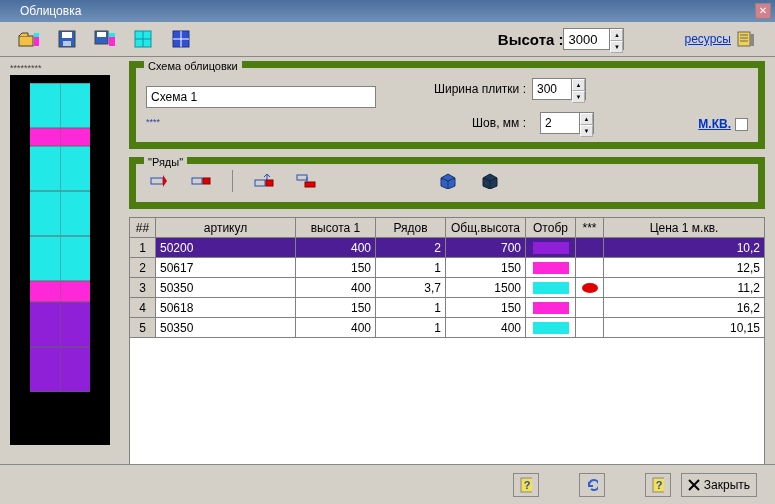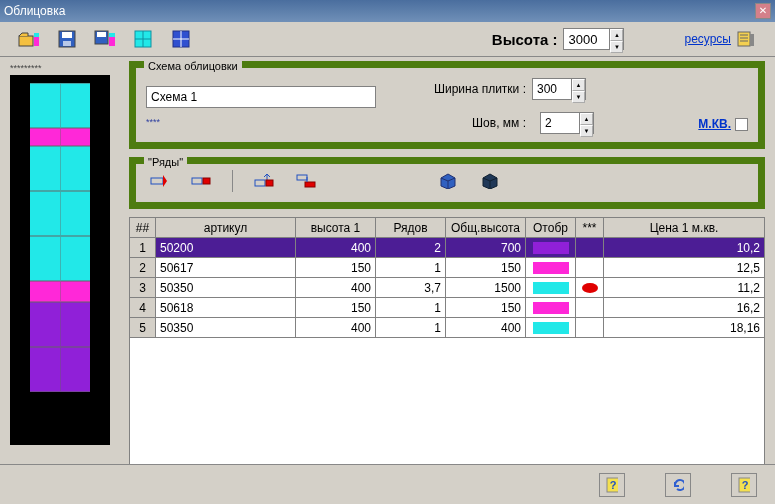--- a/index.html
+++ b/index.html
@@ -1,25 +1,25 @@
 <!DOCTYPE html>
 <html><head>
 <meta charset="utf-8">
 <style>
 * { box-sizing: border-box; margin: 0; padding: 0; }
 body { background: #000; font-family: Tahoma, Arial, sans-serif; font-size: 11px; color: #000; }
 .window { position: relative; width: 775px; height: 504px; background: #d4d0c8; border: 0; }
 .titlebar { height: 22px; background: linear-gradient(#4a6e9e, #7090b8); color: #fff; display: flex; align-items: center; padding: 0 4px; font-size: 12px; }
-.titlebar-text { flex: 1; }
+.titlebar-text { flex: 1; margin-left: 16px; }
 .close-btn { width: 16px; height: 16px; background: #d4808a; border: 1px solid #888; font-size: 10px; text-align: center; line-height: 14px; cursor: pointer; color: #fff; }
 .toolbar { height: 35px; border-bottom: 1px solid #888; display: flex; align-items: center; padding: 2px 18px 2px 18px; background: #d4d0c8; }
 .tb-icons { display: flex; gap: 16px; align-items: center; }
 .tb-icon { width: 22px; height: 22px; display: flex; align-items: center; justify-content: center; cursor: pointer; }
 .tb-spacer { flex: 1; }
-.height-lbl { font-size: 15px; font-weight: bold; margin-right: 6px; }
+.height-lbl { font-size: 15px; font-weight: bold; margin-right: 0; }
 .spinner { display: inline-flex; border: 1px solid #818181; background: #fff; height: 22px; }
 .spinner input { border: 0; width: 45px; padding: 2px 4px; font-size: 13px; }
 .spin-btns { display: flex; flex-direction: column; width: 14px; border-left: 1px solid #818181; }
 .spin-up, .spin-dn { flex: 1; background: #e8e8e8; font-size: 6px; text-align: center; line-height: 10px; cursor: pointer; border: 1px outset #fff; }
 .rs-link { color: #0033cc; text-decoration: underline; cursor: pointer; margin-right: 4px; font-size: 12px; }
 .body-area { display: flex; height: 400px; }
 .preview { width: 125px; padding: 6px 10px; }
 .preview-hash { font-size: 9px; color: #444; }
 .preview-box { width: 100px; height: 370px; background: #000; margin-top: 2px; padding: 8px 20px 20px 20px; }
 .tile-col { width: 60px; height: 340px; display: flex; flex-direction: column; }
@@ -291,21 +291,21 @@
             <tr>
               <td class="hd">5</td>
               <td class="art">50350</td>
               <td>400</td>
               <td>1</td>
               <td>400</td>
               <td>
                 <span class="col-swatch" style="background:#22e8e8"></span>
               </td>
               <td></td>
-              <td>18,16</td>
+              <td>10,15</td>
             </tr>
           </tbody>
       </table>
       <div class="tbl-wrap"></div>
     </div>
   </div>
 
   <div class="footer">
     <button class="fbtn sq">
         <svg width="14" height="16">
@@ -320,14 +320,21 @@
           <path d="M3 5 L3 9 L7 9" fill="none" stroke="#3060d0" stroke-width="2"></path>
         </svg>
       </button>
     <span style="width:20px"></span>
     <button class="fbtn sq">
         <svg width="14" height="16">
           <rect x="1" y="1" width="12" height="14" fill="#f4e050" stroke="#888"></rect>
           <text x="7" y="12" text-anchor="middle" font-size="11" fill="#2050c0" font-weight="bold">?</text>
         </svg>
       </button>
+    <button class="fbtn">
+      <svg width="12" height="12">
+          <line x1="1" y1="1" x2="11" y2="11" stroke="#000" stroke-width="2"></line>
+          <line x1="11" y1="1" x2="1" y2="11" stroke="#000" stroke-width="2"></line>
+        </svg>
+      <span>Закрыть</span>
+    </button>
   </div>
 </div>
 
 </body></html>

